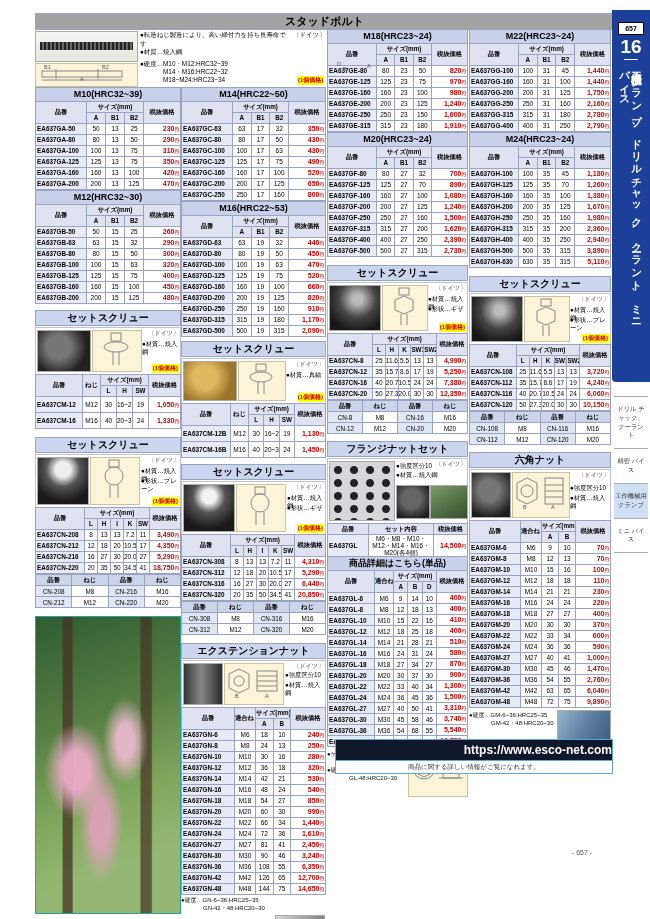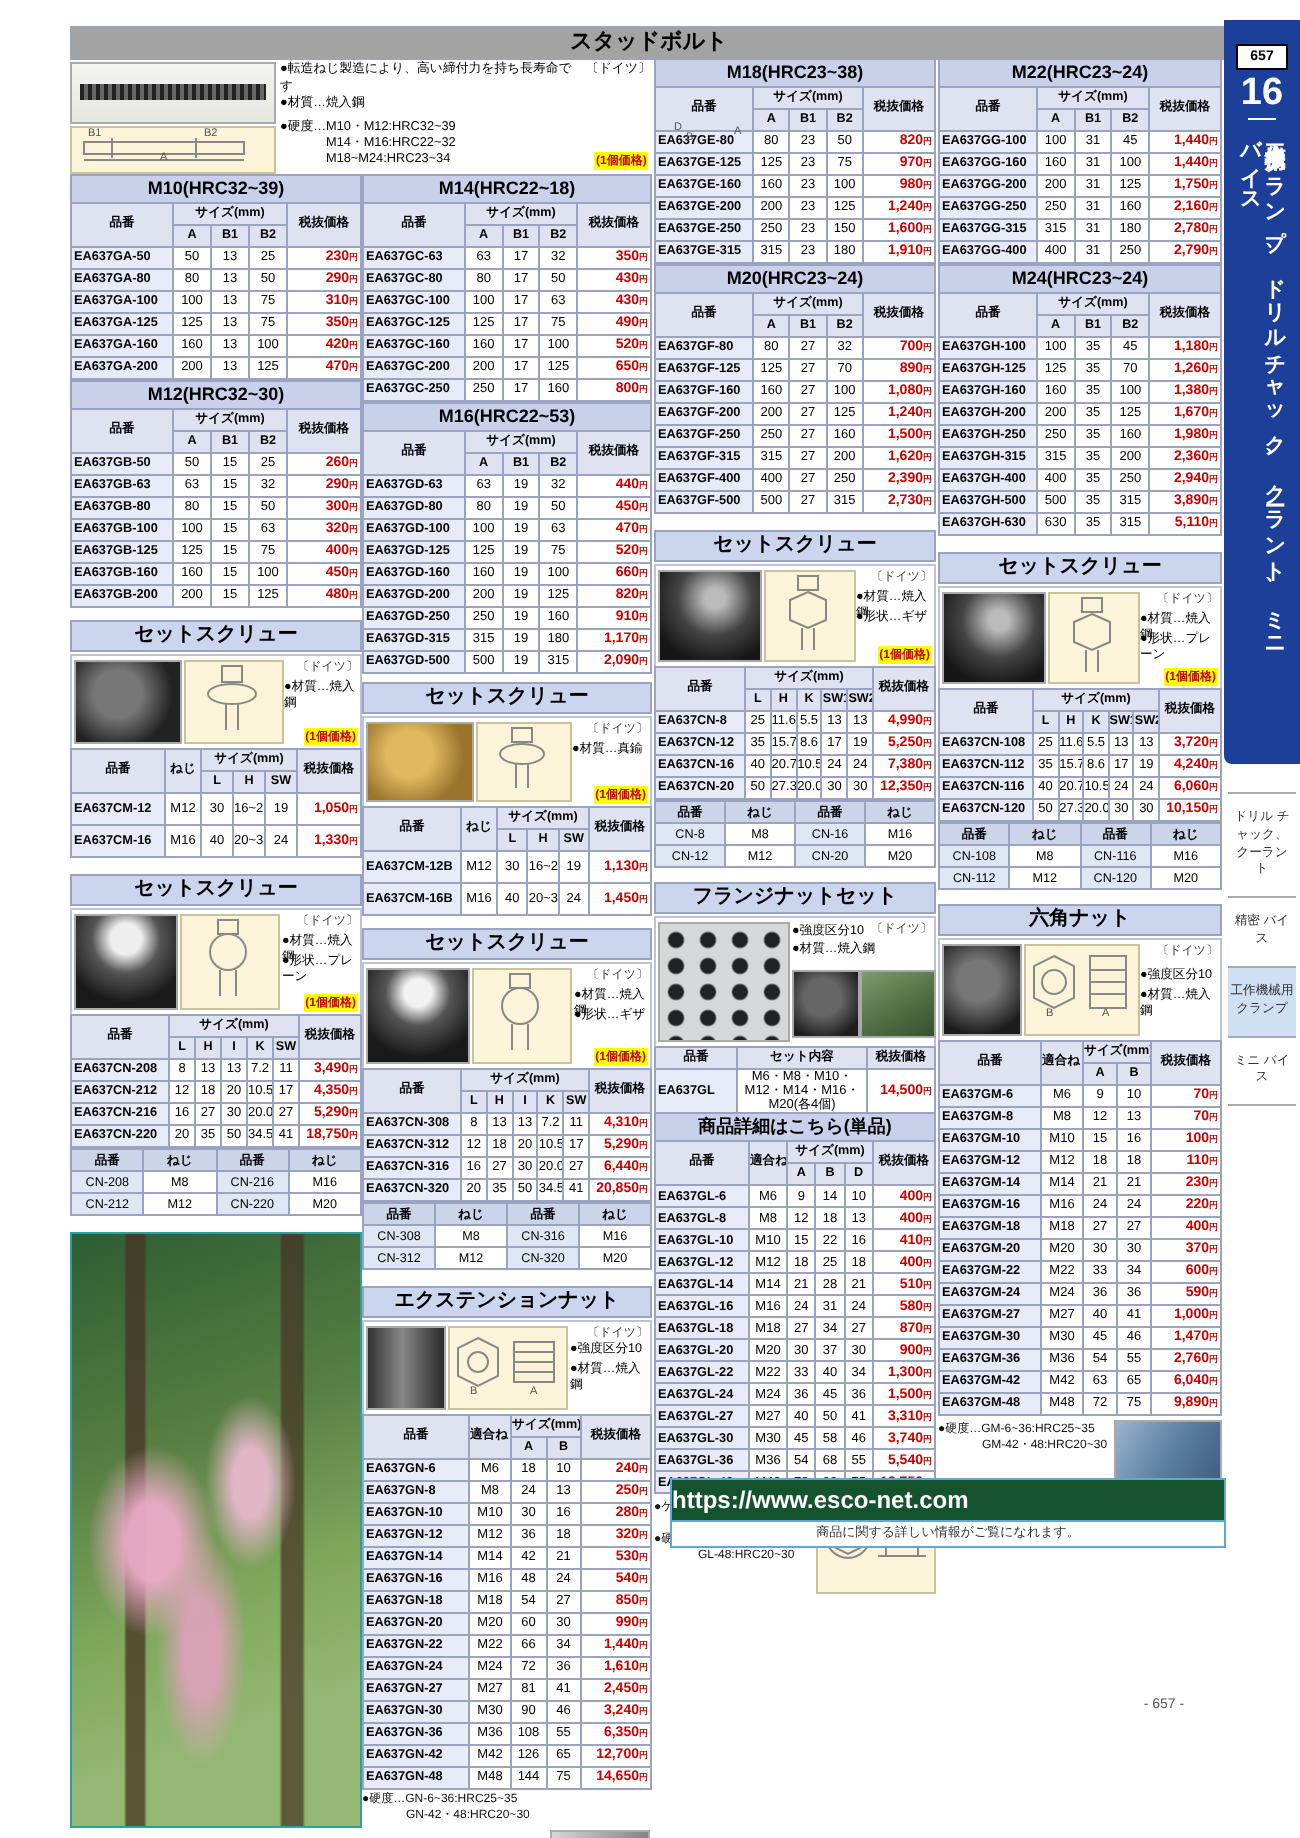--- a/index.html
+++ b/index.html
@@ -33,21 +33,21 @@
 #sidebar-tab{background:#1c3f99;color:#fff;border-radius:0 0 0 4px}
 #side-page-badge{background:#fff;color:#000;border:1px solid #000;font-size:7px;font-weight:bold;text-align:center;width:24px;height:11px;line-height:11px;margin:12px auto 2px}
 #chapter-num{font-size:19px;font-weight:bold;text-align:center;line-height:1}
 #chapter-rule{width:14px;border-top:1px solid #fff;margin:3px auto 3px}
 .vtitle{writing-mode:vertical-rl;font-weight:bold;font-size:10.5px;letter-spacing:1px;height:272px;margin:0 auto;line-height:1.15}
 .side-tab{font-size:6.3px;color:#333;text-align:center;padding:8px 1px;border-top:1px solid #aaa;line-height:1.4}
 .side-tab:last-child{border-bottom:1px solid #aaa}
 .side-tab.hl{background:#cfe0f4}
 
 #banner{border:1px solid #5fa8d8;background:#fff}
-#banner-url{background:#14532d;color:#fff;font-weight:bold;font-size:12px;text-align:left;height:20px;line-height:20px}
+#banner-url{background:#0f172a;color:#fff;font-weight:bold;font-size:12px;text-align:right;height:20px;line-height:20px}
 #banner-body{background:#dfe8b8;height:41px;position:relative;display:flex;align-items:center;justify-content:center}
 #detail-btn{background:linear-gradient(#fff,#e2e2e2);border:1px solid #999;font-weight:bold;font-size:11.5px;padding:4px 14px;display:flex;align-items:center;gap:4px;cursor:pointer}
 .play{width:11px;height:11px;border-radius:50%;background:#1a9c1a;color:#fff;font-size:7px;display:inline-flex;align-items:center;justify-content:center}
 #banner-caption{font-size:6.5px;color:#333;text-align:center;height:12px;line-height:12px;background:#fff;border-top:1px solid #5fa8d8}
 #cursor{position:absolute;right:52px;top:10px}
 #page-num{font-size:7px;color:#555}
 .intro-txt{font-size:6.4px;line-height:1.35}
 .dimlbl{font-size:5.5px;color:#555}
 </style>
 </head>
@@ -351,21 +351,21 @@
           </tbody>
       </table>
     </div>
 
     <div class="photo" style="margin-top:8px;height:296px;border:1px solid #2aa0a0;background:linear-gradient(160deg,#2e5d33,#587f43 35%,#7fa75c 60%,#94b873 80%),radial-gradient(ellipse at 30% 55%,#e8a8c8 0 10%,transparent 28%)">
       <div style="width:100%;height:100%;background:radial-gradient(ellipse at 28% 52%,rgba(236,170,200,.95) 0 9%,transparent 22%),radial-gradient(ellipse at 62% 42%,rgba(238,186,210,.9) 0 7%,transparent 18%),radial-gradient(ellipse at 45% 70%,rgba(230,160,195,.85) 0 8%,transparent 20%),linear-gradient(90deg,transparent 18%,rgba(70,50,35,.75) 19% 25%,transparent 26%,transparent 72%,rgba(70,50,35,.7) 73% 80%,transparent 81%)"></div>
     </div>
   </div>
 
   <div class="abs" style="left:181px;top:87px;width:145px">
-    <div class="band">M14(HRC22~18)</div>
+    <div class="band">M14(HRC22~50)</div>
     <table class="pt">
       <thead>
           <tr>
             <th rowspan="2" style="width:50px">品番</th>
             <th colspan="3">サイズ(mm)</th>
             <th rowspan="2" style="width:36px">税抜価格</th>
           </tr>
       <tr>
             <th>A</th>
             <th>B1</th>
@@ -791,21 +791,21 @@
       </table>
       <div class="notes-under">
         <div>●硬度…GN-6~36:HRC25~35</div>
         <div style="padding-left:22px">GN-42・48:HRC20~30</div>
       </div>
       <div class="photo" style="width:48px;height:36px;margin-left:94px;margin-top:2px;background:linear-gradient(135deg,#d8d8d8,#8a8a8a 55%,#4a4a4a)"></div>
     </div>
   </div>
 
   <div class="abs" style="left:327px;top:29px;width:141px">
-    <div class="band">M18(HRC23~38)</div>
+    <div class="band">M18(HRC23~24)</div>
     <table class="pt">
       <thead>
           <tr>
             <th rowspan="2" style="width:48px">品番</th>
             <th colspan="3">サイズ(mm)</th>
             <th rowspan="2" style="width:35px">税抜価格</th>
           </tr>
       <tr>
             <th>A</th>
             <th>B1</th>

